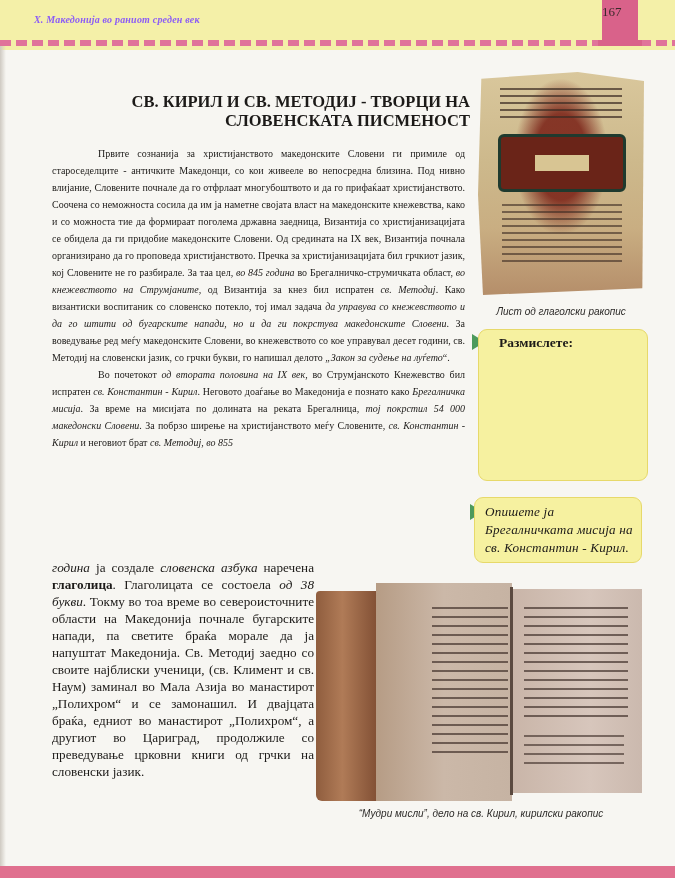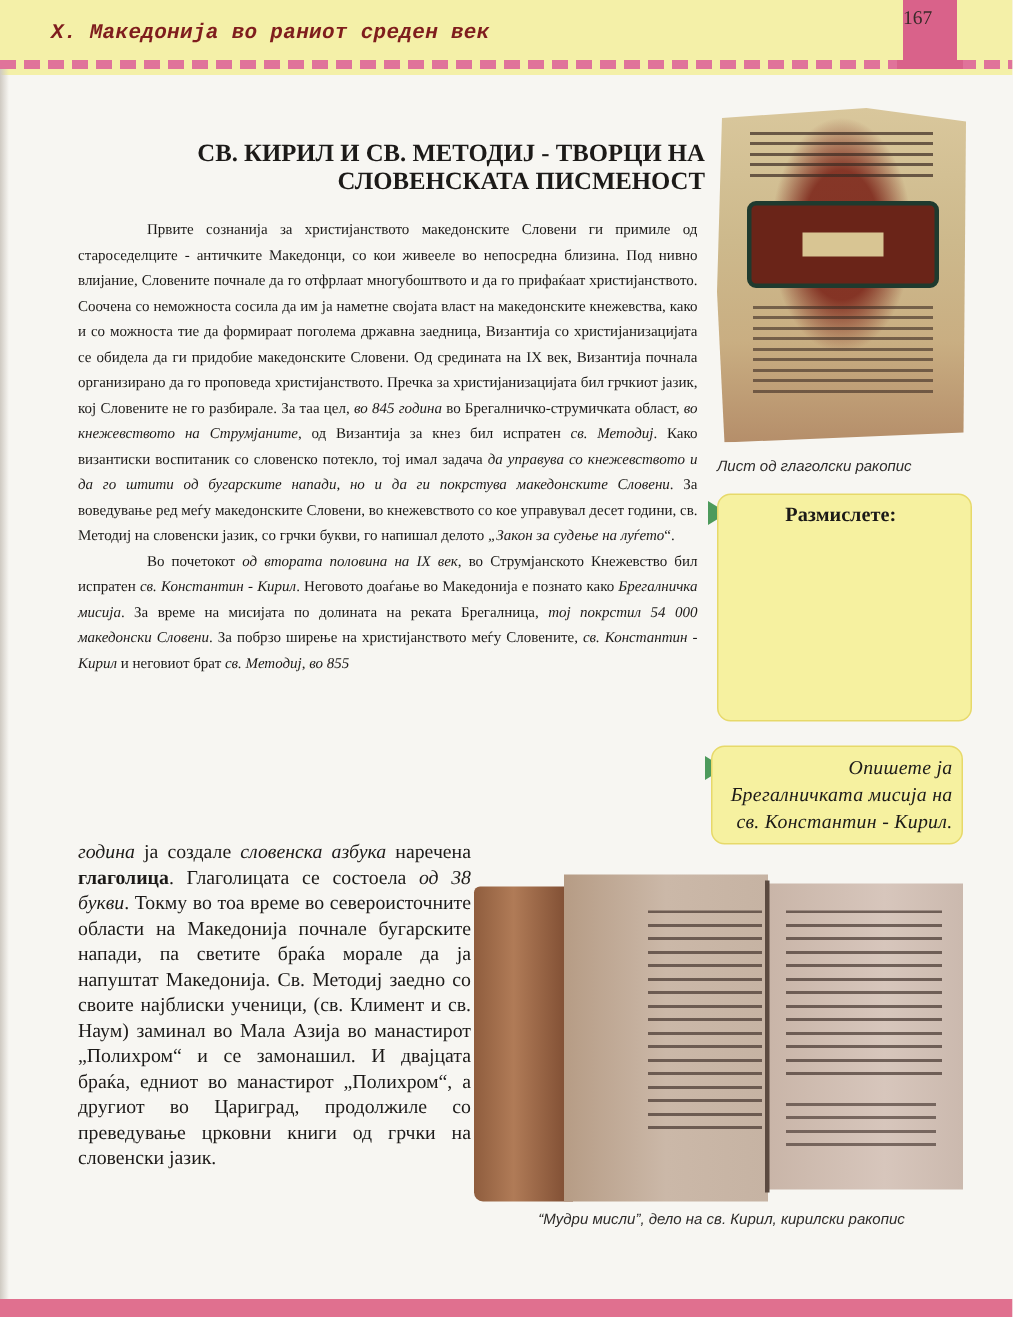--- a/index.html
+++ b/index.html
@@ -10,22 +10,22 @@
     font-family: "Liberation Serif", "DejaVu Serif", serif;
     color: #1c1a18;
   }
   
   .header-band {
     position: absolute; left: 0; top: 0; width: 675px; height: 50px;
     background: #f4f0a8;
   }
   .header-title {
     position: absolute; left: 34px; top: 14px;
-    font-family: Liberation Mono, monospace; font-style: italic; font-weight: bold;
-    font-size: 14px; color: #7f1d1d; letter-spacing: 0.2px;
+    font-family: Liberation Serif, serif; font-style: italic; font-weight: bold;
+    font-size: 10px; color: #8b5cf6; letter-spacing: 0.2px;
   }
   .page-tab {
     position: absolute; left: 602px; top: 0; width: 36px; height: 44px;
     background: #d9628a;
   }
   .page-number {
     position: absolute; left: 602px; top: 4px; width: 36px; text-align: left;
     font-size: 13px; color: #3a2a2a;
   }
   .dash-rule {
@@ -83,21 +83,21 @@
   .img-glagolitic .ornament-inner {
     position: absolute; left: 28%; right: 28%; top: 35%; height: 30%;
     background: #d8c593;
   }
   .img-glagolitic .lines2 {
     position: absolute; left: 24px; right: 22px; top: 132px; height: 60px;
     background: repeating-linear-gradient(180deg, #3b2a22 0 2px, transparent 2px 7px);
     opacity: 0.6;
   }
   .caption-1 {
-    position: absolute; left: 478px; top: 306px; width: 166px; 
+    position: absolute; left: 478px; top: 306px; width: 166px; text-align: center;
     font-family: "Liberation Sans", sans-serif; font-style: italic; font-size: 10px; color: #2c2a28;
   }
 
   .img-book {
     position: absolute; left: 316px; top: 583px; width: 330px; height: 218px;
   }
   .book-spine {
     position: absolute; left: 0; top: 8px; width: 66px; height: 210px;
     background: linear-gradient(90deg, #8f5d3e 0%, #b07b57 40%, #7b4a30 100%);
     border-radius: 4px 0 0 6px;
@@ -128,22 +128,22 @@
   .caption-2 {
     position: absolute; left: 316px; top: 808px; width: 330px; text-align: center;
     font-family: "Liberation Sans", sans-serif; font-style: italic; font-size: 10px; color: #2c2a28;
   }
 
   
   .callout {
     position: absolute; background: #f6f1a0; border: 1.5px solid #e7d96a; border-radius: 9px;
     font-size: 13.2px; line-height: 18px; color: #1c1a18;
   }
-  .callout-1 { left: 478px; top: 329px; width: 170px; height: 152px; padding: 4px 6px 4px 1px; text-align: center; }
-  .callout-2 { left: 474px; top: 497px; width: 168px; height: 66px; padding: 5px 6px 4px 10px; text-align: right; }
+  .callout-1 { left: 478px; top: 329px; width: 170px; height: 152px; padding: 4px 6px 4px 20px; }
+  .callout-2 { left: 474px; top: 497px; width: 168px; height: 66px; padding: 5px 6px 4px 10px; }
   .callout-heading { font-weight: bold; font-size: 13.5px; }
   .callout-text { font-style: italic; letter-spacing: 0.2px; }
   .arrow {
     position: absolute; width: 0; height: 0;
     border-top: 8px solid transparent; border-bottom: 8px solid transparent;
     border-left: 13px solid #4d9a5c;
   }
   .arrow-1 { left: 472px; top: 334px; }
   .arrow-2 { left: 470px; top: 504px; }
 </style>

